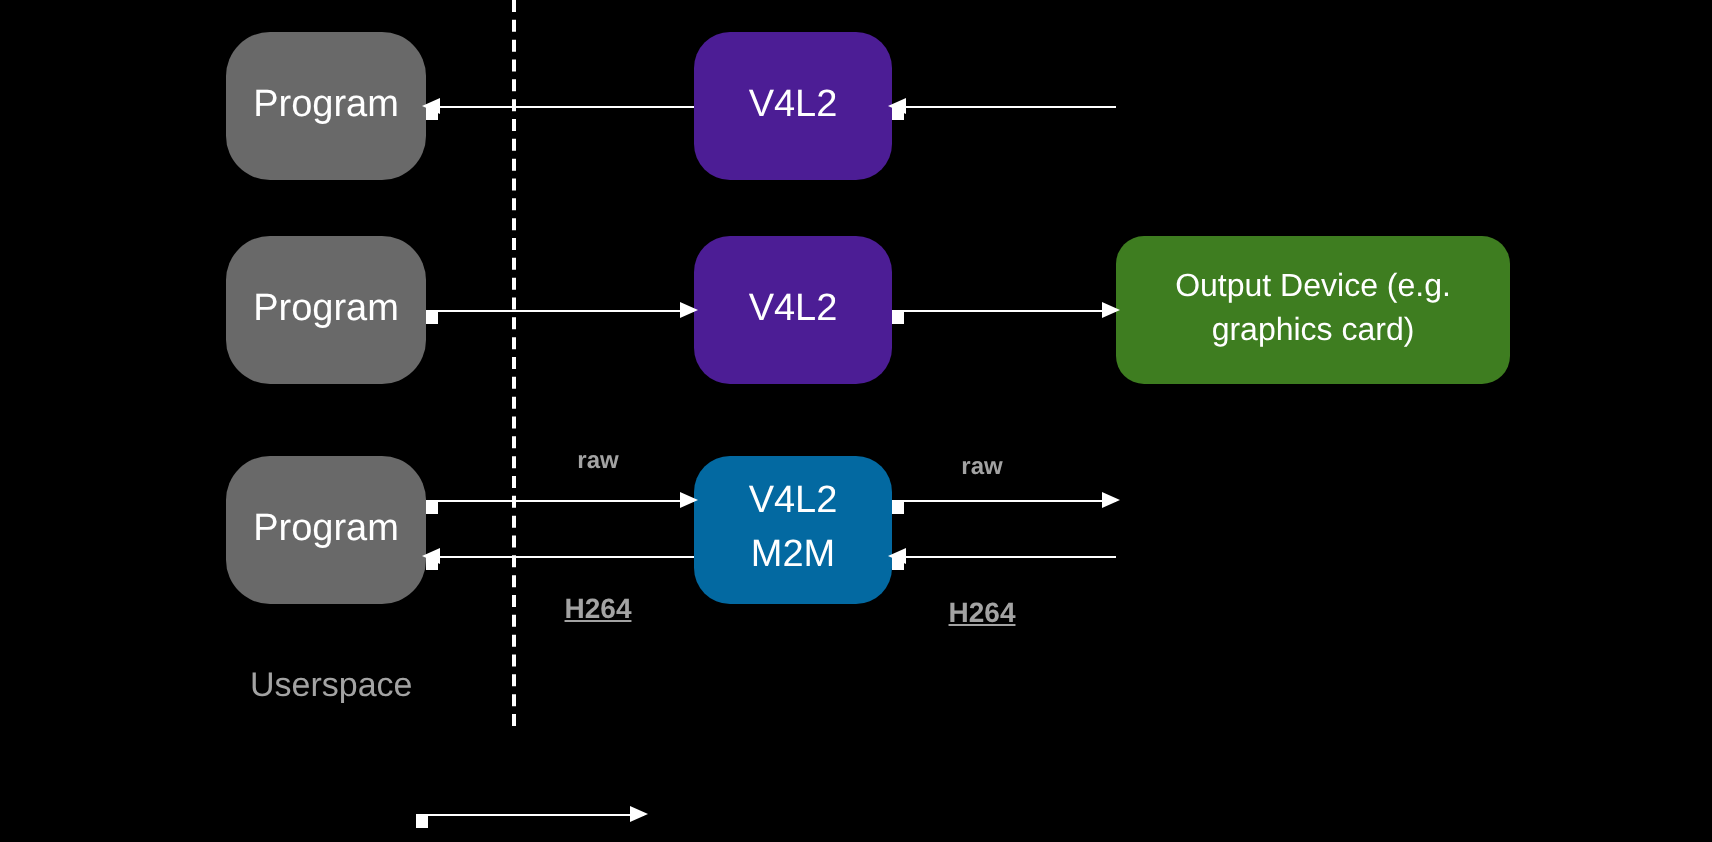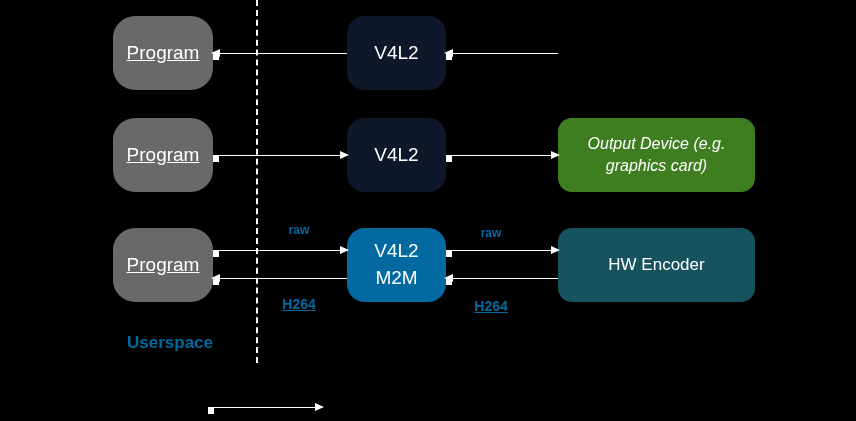--- a/index.html
+++ b/index.html
@@ -4,48 +4,48 @@
 <style>
   html,body{margin:0;padding:0;background:#000;}
   #canvas{
     position:relative;width:856px;height:421px;background:#000;overflow:hidden;
     font-family:"Liberation Sans","DejaVu Sans",sans-serif;color:#fff;
   }
   .node{
     position:absolute;display:flex;align-items:center;justify-content:center;
     text-align:center;color:#fff;box-sizing:border-box;
   }
-  .prog{left:113px;width:100px;height:74px;background:#696969;border-radius:22px;font-size:19px;text-decoration:underline;}
-  .v4l2{left:347px;width:99px;height:74px;background:#0f172a;border-radius:18px;font-size:19px;padding:0 7px;line-height:1.4;}
+  .prog{left:113px;width:100px;height:74px;background:#696969;border-radius:22px;font-size:19px;}
+  .v4l2{left:347px;width:99px;height:74px;background:#4c1d95;border-radius:18px;font-size:19px;padding:0 7px;line-height:1.4;}
   .m2m{background:#0369a1;}
   .dev{left:558px;width:197px;height:74px;border-radius:14px;font-size:16px;line-height:1.35;padding:0 10px;}
   .row1{top:16px;}
   .row2{top:118px;}
   .row3{top:228px;}
   .capture{background:#a64d79;}
-  .output{background:#3e7d20;font-style:italic;}
+  .output{background:#3e7d20;}
   .encoder{background:#17535f;font-size:17px;}
   .dashline{
     position:absolute;left:256px;top:0;height:363px;width:0;
     border-left:2px dashed #fff;
   }
   .arrow{position:absolute;height:0;border-top:1.5px solid #fff;}
   .arrow::before,.arrow::after{content:"";position:absolute;width:0;height:0;border-style:solid;}
   .arrow.dir-right::after{
     right:-2px;top:-5px;
     border-width:4px 0 4px 9px;border-color:transparent transparent transparent #fff;
   }
   .arrow.dir-left::before{
     left:-2px;top:-5px;
     border-width:4px 9px 4px 0;border-color:transparent #fff transparent transparent;
   }
-  .lbl{position:absolute;color:#0369a1;}
+  .lbl{position:absolute;color:#a3a3a3;}
   .flow-lbl{width:70px;text-align:center;font-size:12px;font-weight:700;}
   .h264{font-size:14px;text-decoration:underline;}
-  .zone-lbl{font-size:17px;font-weight:700;text-align:right;}
+  .zone-lbl{font-size:17px;font-weight:400;text-align:left;margin-left:12px;}
   .legend-text{font-size:13.5px;font-weight:700;}
 </style>
 </head>
 <body>
 
 <div id="canvas">
 
   <div class="dashline"></div>
 
   <div class="node prog row1">
@@ -68,23 +68,20 @@
   </div>
   <div class="arrow dir-right" style="left:213px;top:155px;width:134px;"></div>
   <div class="arrow dir-right" style="left:446px;top:155px;width:112px;"></div>
 
   <div class="node prog row3">
     <span>Program</span>
   </div>
   <div class="node v4l2 m2m row3">
     <span>V4L2 M2M</span>
   </div>
-  <div class="node dev encoder row3">
-    <span>HW Encoder</span>
-  </div>
 
   <div class="arrow dir-right" style="left:213px;top:250px;width:134px;"></div>
   <div class="arrow dir-left" style="left:213px;top:278px;width:134px;"></div>
   <div class="arrow dir-right" style="left:446px;top:250px;width:112px;"></div>
   <div class="arrow dir-left" style="left:446px;top:278px;width:112px;"></div>
 
   <span class="lbl flow-lbl" style="left:264px;top:223px;">raw</span>
   <span class="lbl flow-lbl h264" style="left:264px;top:296px;">H264</span>
   <span class="lbl flow-lbl" style="left:456px;top:226px;">raw</span>
   <span class="lbl flow-lbl h264" style="left:456px;top:298px;">H264</span>

